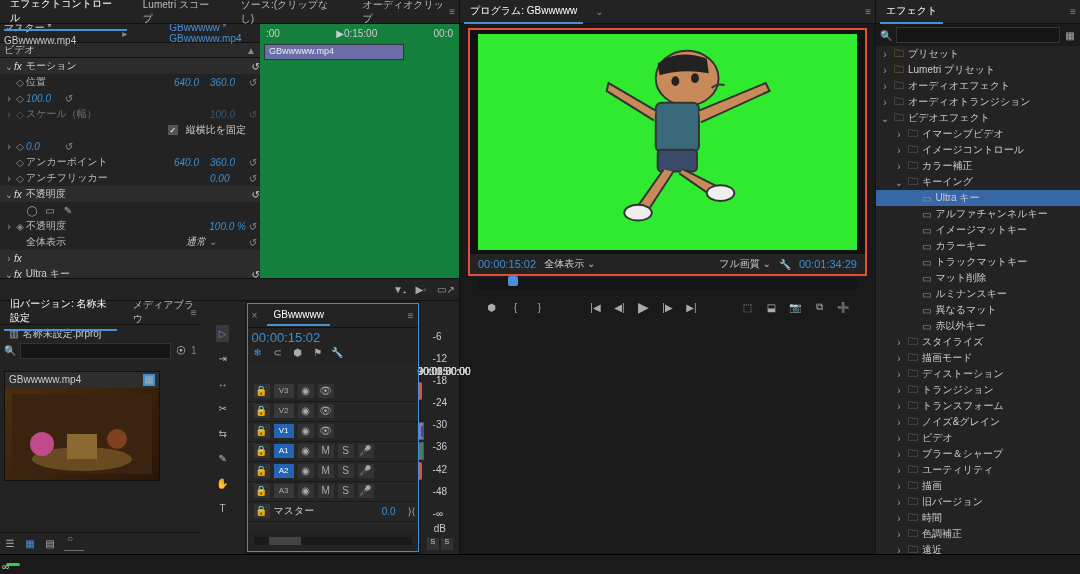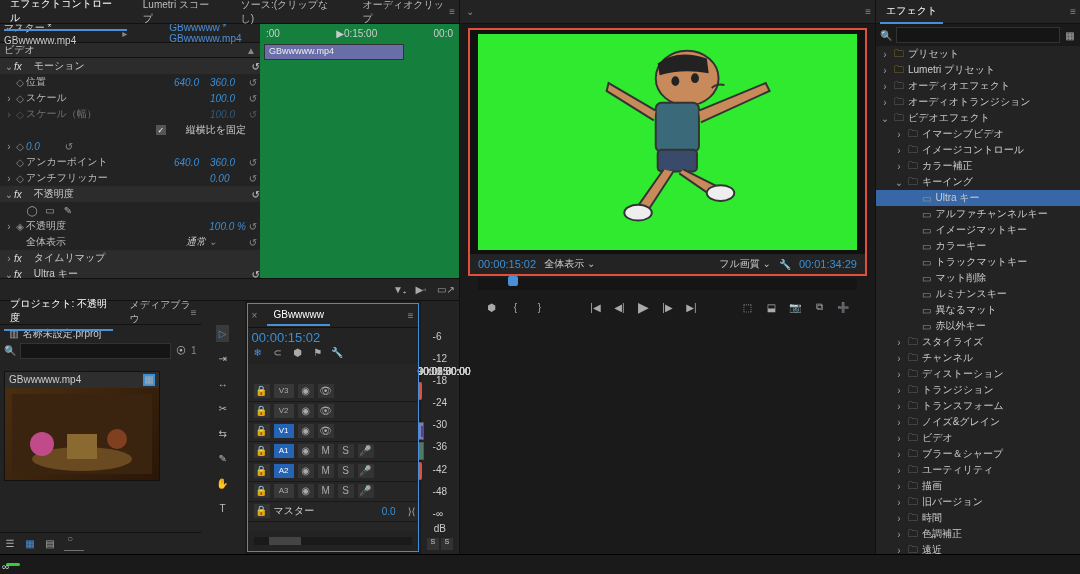--- a/index.html
+++ b/index.html
@@ -21,21 +21,21 @@
 .ec-sub { height: 16px; display: flex; align-items: center; padding-left: 4px; background: #2a2a2a; border-top: 1px solid #111; border-bottom: 1px solid #111; }
 .ec-prop { display: flex; align-items: center; height: 16px; padding-left: 4px; }
 .ec-prop .tw { width: 10px; color: #999; text-align: center; cursor: pointer; }
 .ec-prop .kf { width: 12px; color: #888; text-align: center; cursor: pointer; }
 .ec-prop .label { flex: 1; color: #bbb; }
 .ec-prop .val { color: #3b8fd4; min-width: 36px; font-style: italic; }
 .ec-prop .reset { width: 14px; text-align: center; color: #888; cursor: pointer; }
 .ec-group { display: flex; align-items: center; height: 16px; padding-left: 4px; background: #2c2c2c; }
 .ec-group .fx { font-style: italic; margin-right: 4px; color: #ddd; }
 .ec-group .tw { width: 10px; color: #999; text-align: center; }
-.ec-group .label { flex: 1; margin-left: 8px; }
+.ec-group .label { flex: 1; }
 .ec-timeline-clip { position: absolute; top: 20px; left: 4px; width: 140px; height: 16px; background: #6a6ea8; border: 1px solid #333; font-size: 9px; color: #eee; padding: 1px 4px; }
 .ec-rt { position: absolute; top: 4px; left: 0; right: 0; font-size: 9px; color: #888; display: flex; justify-content: space-between; padding: 0 6px; }
 .ec-footer { height: 22px; display: flex; align-items: center; justify-content: flex-end; gap: 10px; padding-right: 10px; background: #232323; border-top: 1px solid #111; color: #999; }
 .proj-row { flex: 1; display: flex; border-top: 1px solid #111; height: 248px; }
 .proj-left { width: 210px; background: #232323; display: flex; flex-direction: column; }
 .proj-body { flex: 1; padding: 4px; overflow: hidden; }
 .proj-search { height: 20px; display: flex; align-items: center; padding: 0 4px; gap: 4px; }
 .proj-search input { flex: 1; background: #151515; border: 1px solid #333; height: 16px; padding: 0 4px; color: #ccc; }
 .proj-bin-item { width: 156px; background: #2e2e2e; border: 1px solid #111; margin-top: 6px; }
 .proj-bin-item .hdr { display: flex; align-items: center; justify-content: space-between; height: 16px; padding: 0 4px; }
@@ -122,37 +122,36 @@
           <span class="tw"></span>
             <span class="kf">◇</span>
           <span class="label">位置</span>
           <span class="val">640.0</span>
           <span class="val">360.0</span>
           <span class="reset">↺</span>
         </div>
         <div class="ec-prop">
           <span class="tw">›</span>
             <span class="kf">◇</span>
-          <span class="label">スケール</span>
           <span class="val">100.0</span>
           <span class="reset">↺</span>
         </div>
         <div class="ec-prop" style="opacity:.5">
           <span class="tw">›</span>
             <span class="kf">◇</span>
           <span class="label">スケール（幅）</span>
           <span class="val">100.0</span>
           <span class="reset">↺</span>
         </div>
         <div class="ec-prop">
           <span class="tw"></span>
             <span class="kf"></span>
           <span class="label"></span>
           <span class="checkbox">✓</span>
-          <span style="margin-left:20px">縦横比を固定</span>
+          <span style="margin-left:8px">縦横比を固定</span>
           <span class="reset"></span>
         </div>
         <div class="ec-prop">
           <span class="tw">›</span>
             <span class="kf">◇</span>
           <span class="val">0.0</span>
           <span class="reset">↺</span>
         </div>
         <div class="ec-prop">
           <span class="tw"></span>
@@ -194,21 +193,20 @@
         <div class="ec-prop">
           <span class="tw"></span>
             <span class="kf"></span>
           <span class="label">全体表示</span>
           <span class="val" style="min-width:60px"><span>通常</span> <span style="color:#888">⌄</span></span>
           <span class="reset">↺</span>
         </div>
         <div class="ec-group">
           <span class="tw">›</span>
           <span class="fx">fx</span>
-          <span class="label">タイムリマップ</span>
         </div>
         <div class="ec-group">
           <span class="tw">⌄</span>
           <span class="fx">fx</span>
           <span class="label">Ultra キー</span>
           <span class="reset">↺</span>
         </div>
 
       </div>
       <div class="ec-right">
@@ -221,21 +219,21 @@
       </div>
     </div>
     <div class="ec-footer">
       <span class="ic">▼₊</span>
       <span class="ic">▶◦</span>
       <span class="ic">▭↗</span>
     </div>
     <div class="proj-row">
       <div class="proj-left">
         <div class="panel-tabs">
-          <span class="tab active">プロジェクト: 不透明度</span>
+          <span class="tab active">旧バージョン: 名称未設定</span>
           <span class="tab">メディアブラウ</span>
           <span class="menu-icon">≡</span>
         </div>
         <div style="height:16px;padding:2px 8px">
           <span class="ic">▥</span>
           <span>名称未設定.prproj</span>
         </div>
         <div class="proj-search">
           <span class="ic">🔍</span>
           <input placeholder="" style="">
@@ -400,20 +398,21 @@
           <span class="tbtn" style="width:12px;height:12px;background:#333;font-size:7px;text-align:center">S</span>
           <span class="tbtn" style="width:12px;height:12px;background:#333;font-size:7px;text-align:center">S</span>
         </div>
       </div>
     </div>
   </div>
 
   <div class="col-center">
     <div class="program">
       <div class="panel-tabs">
+        <span class="tab active">プログラム: GBwwwww</span>
         <span style="color:#888;margin-left:2px">⌄</span>
         <span class="menu-icon">≡</span>
       </div>
       <div class="prg-view">
         <div class="prg-frame">
           <div class="prg-green">
             <svg width="100%" height="100%" viewBox="0 0 380 220" preserveAspectRatio="xMidYMid meet">
               <ellipse cx="210" cy="45" rx="32" ry="28" fill="#c88a5a" stroke="#333" stroke-width="2"></ellipse>
               <path d="M180 30 Q200 15 230 25 L232 40 Q205 35 182 42 Z" fill="#222"></path>
               <ellipse cx="198" cy="48" rx="4" ry="5" fill="#222"></ellipse>
@@ -564,21 +563,21 @@
           <span>赤以外キー</span>
         </div>
         <div class="fx-item" style="padding-left: 18px;">
           <span class="tw">›</span>
           <span class="folder">🗀</span>
           <span>スタイライズ</span>
         </div>
         <div class="fx-item" style="padding-left: 18px;">
           <span class="tw">›</span>
           <span class="folder">🗀</span>
-          <span>チャンネル</span>
+          <span>描画モード</span>
         </div>
         <div class="fx-item" style="padding-left: 18px;">
           <span class="tw">›</span>
           <span class="folder">🗀</span>
           <span>ディストーション</span>
         </div>
         <div class="fx-item" style="padding-left: 18px;">
           <span class="tw">›</span>
           <span class="folder">🗀</span>
           <span>トランジション</span>

